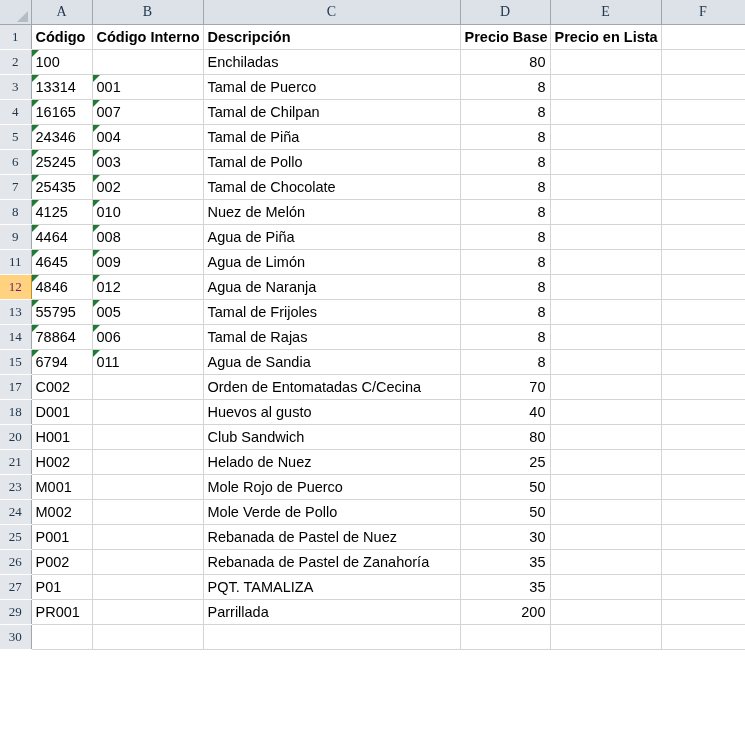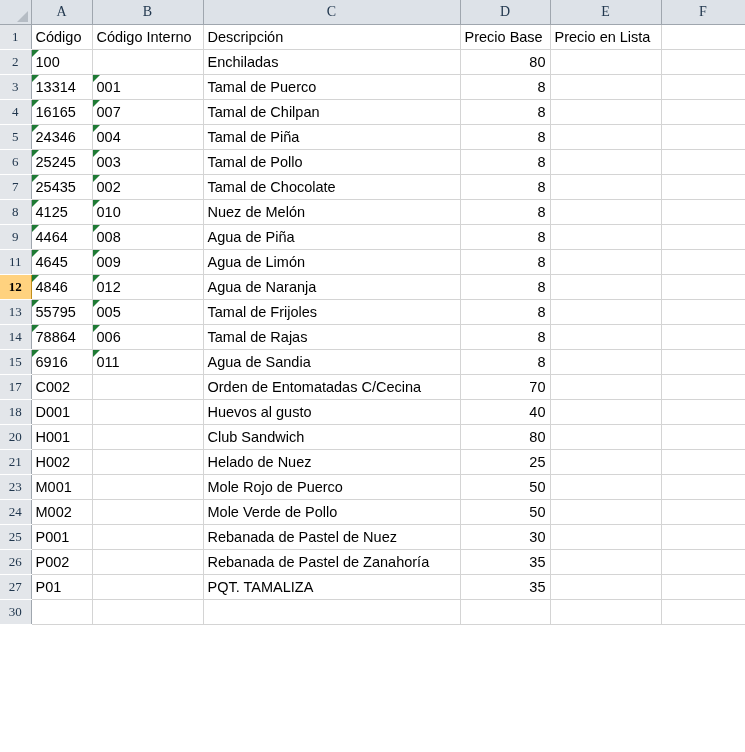--- a/index.html
+++ b/index.html
@@ -67,43 +67,43 @@
     border-bottom: 1px solid #ffffff;
     color: #21374e;
     font-size: 13px;
     text-align: center;
     vertical-align: middle;
     font-family: "Liberation Serif", serif;
   }
   td.rowhead.active {
     background: #ffd27f;
     border-right: 1px solid #c08f1d;
-    color: #000000;
-    font-weight: bold;
+    color: #701a75;
+    font-weight: normal;
   }
 
   
   td.cell {
     height: 24px;
     border-right: 1px solid #d4d4d4;
     border-bottom: 1px solid #d4d4d4;
     font-size: 14.5px;
     color: #000000;
     vertical-align: middle;
     white-space: nowrap;
     overflow: hidden;
     position: relative;
     background: #ffffff;
   }
   td.cell .txt {
     display: block;
     padding: 0 4px;
   }
   td.cell.num .txt { text-align: right; }
-  td.cell.bold .txt { font-weight: normal; }
+  td.cell.bold .txt { font-weight: bold; }
   td.cell .flag {
     position: absolute;
     left: 0;
     top: 0;
     width: 0;
     height: 0;
     border-top: 7px solid #1e7a34;
     border-right: 7px solid transparent;
   }
 
@@ -437,21 +437,21 @@
             <span class="txt"></span>
           </td>
           <td class="cell">
             <span class="txt"></span>
           </td>
         </tr>
         <tr>
           <td class="rowhead">15</td>
           <td class="cell">
             <span class="flag"></span>
-            <span class="txt">6916</span>
+            <span class="txt">6794</span>
           </td>
           <td class="cell">
             <span class="flag"></span>
             <span class="txt">011</span>
           </td>
           <td class="cell">
             <span class="txt">Agua de Sandia</span>
           </td>
           <td class="cell num">
             <span class="txt">8</span>
@@ -637,20 +637,41 @@
             <span class="txt">P01</span>
           </td>
           <td class="cell">
             <span class="txt"></span>
           </td>
           <td class="cell">
             <span class="txt">PQT. TAMALIZA</span>
           </td>
           <td class="cell num">
             <span class="txt">35</span>
+          </td>
+          <td class="cell num">
+            <span class="txt"></span>
+          </td>
+          <td class="cell">
+            <span class="txt"></span>
+          </td>
+        </tr>
+        <tr>
+          <td class="rowhead">29</td>
+          <td class="cell">
+            <span class="txt">PR001</span>
+          </td>
+          <td class="cell">
+            <span class="txt"></span>
+          </td>
+          <td class="cell">
+            <span class="txt">Parrillada</span>
+          </td>
+          <td class="cell num">
+            <span class="txt">200</span>
           </td>
           <td class="cell num">
             <span class="txt"></span>
           </td>
           <td class="cell">
             <span class="txt"></span>
           </td>
         </tr>
         <tr>
           <td class="rowhead">30</td>

